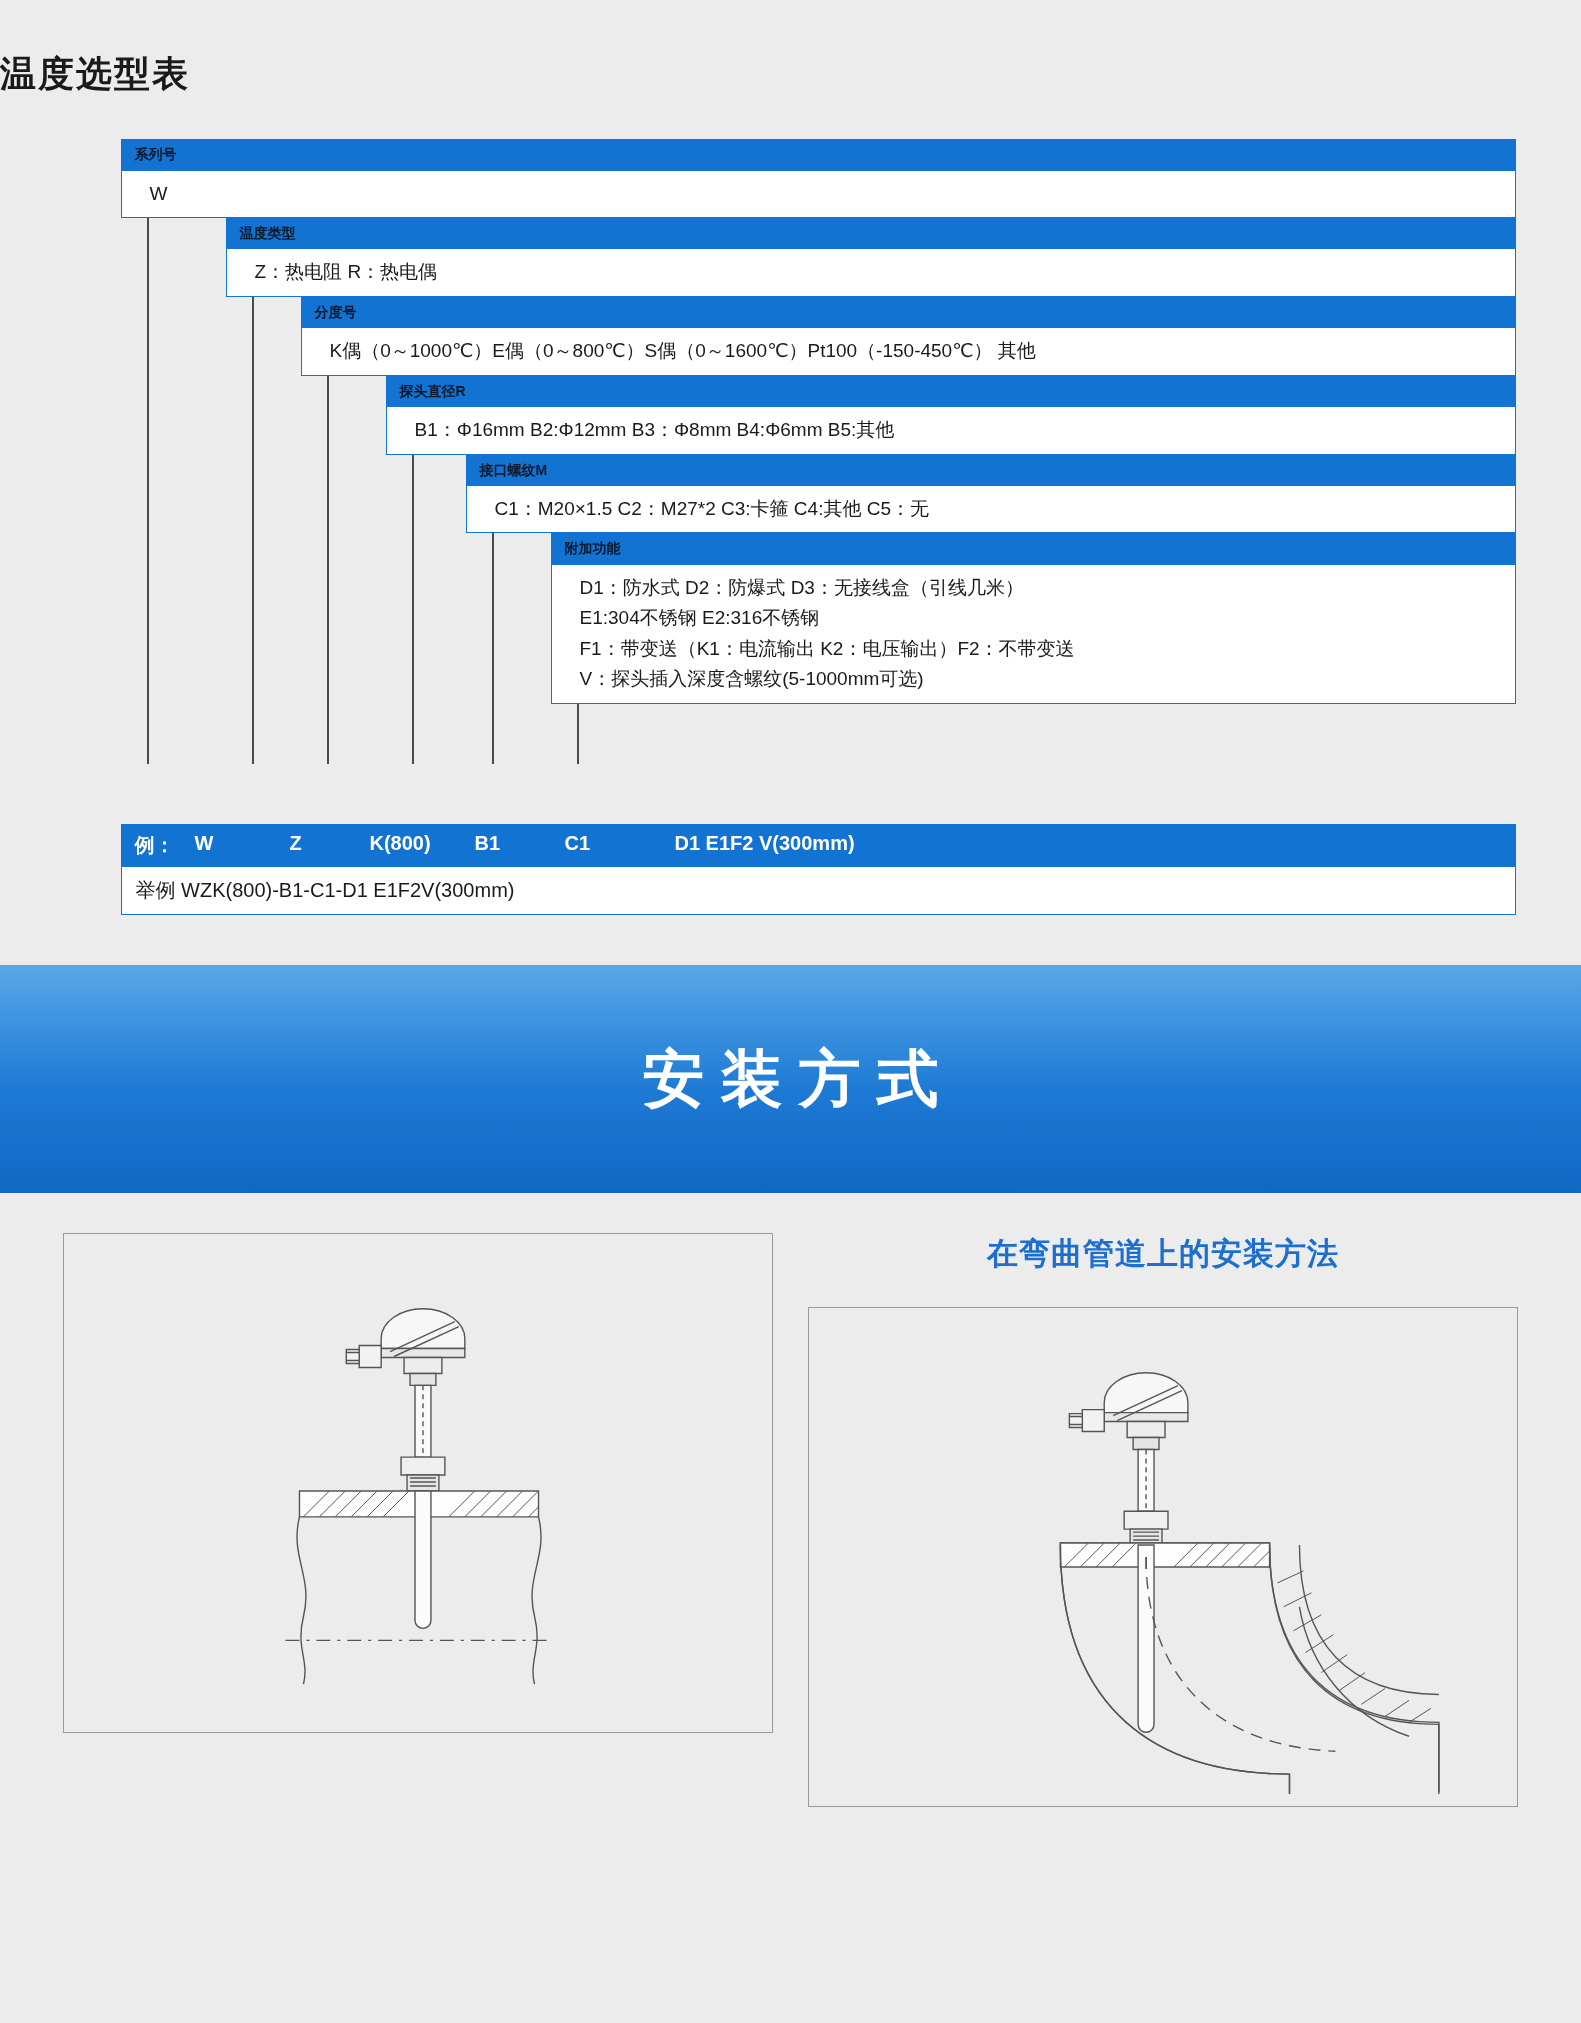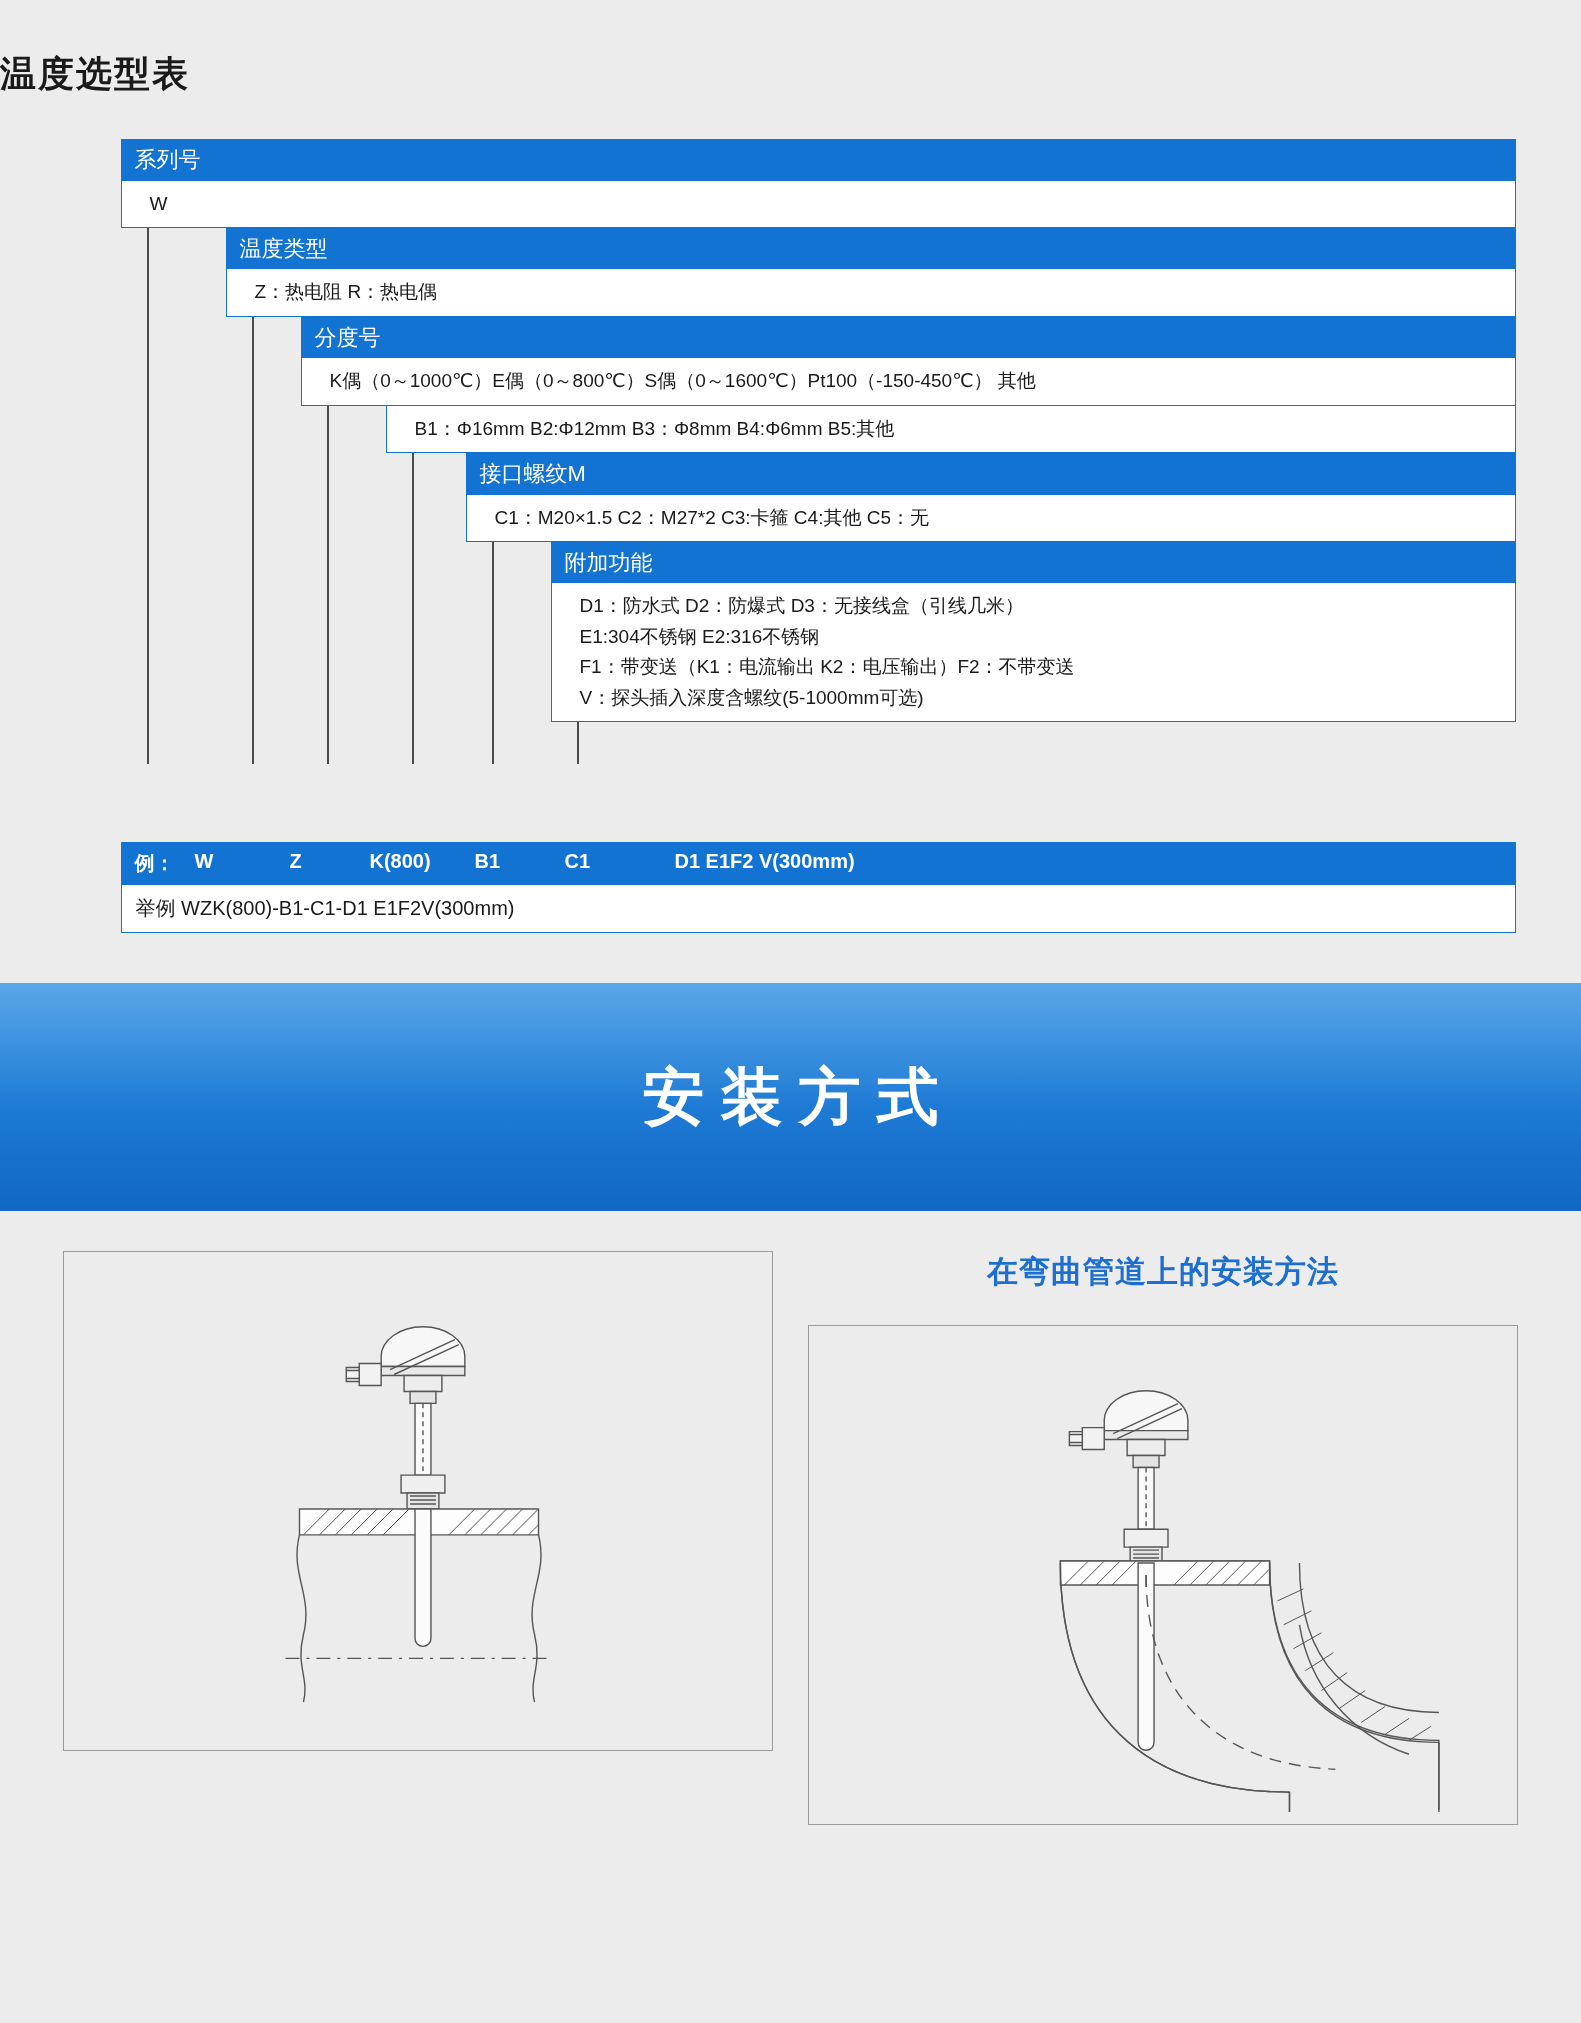--- a/index.html
+++ b/index.html
@@ -35,23 +35,23 @@
     width: 1450px;
     margin: 0 auto;
   }
 
   .row {
     position: relative;
     margin-bottom: 0;
   }
   .bar-head {
     background: #1273d2;
-    color: #ffffff;
-    font-size: 22px;
-    font-weight: normal;
+    color: #0f172a;
+    font-size: 14px;
+    font-weight: bold;
     padding: 7px 14px;
     line-height: 1.25;
   }
   .bar-body {
     background: #ffffff;
     border: 1px solid #1273d2;
     border-top: none;
     color: #1a1a1a;
     font-size: 19px;
     padding: 8px 14px;
@@ -178,20 +178,21 @@
         <div class="bar-head">温度类型</div>
         <div class="bar-body"><span class="pad">Z：热电阻 R：热电偶</span></div>
       </div>
 
       <div class="row ind-2">
         <div class="bar-head">分度号</div>
         <div class="bar-body"><span class="pad">K偶（0～1000℃）E偶（0～800℃）S偶（0～1600℃）Pt100（-150-450℃） 其他</span></div>
       </div>
 
       <div class="row ind-3">
+        <div class="bar-head">探头直径R</div>
         <div class="bar-body"><span class="pad">B1：Φ16mm B2:Φ12mm B3：Φ8mm B4:Φ6mm B5:其他</span></div>
       </div>
 
       <div class="row ind-4">
         <div class="bar-head">接口螺纹M</div>
         <div class="bar-body"><span class="pad">C1：M20×1.5 C2：M27*2 C3:卡箍 C4:其他 C5：无</span></div>
       </div>
 
       <div class="row ind-5">
         <div class="bar-head">附加功能</div>

